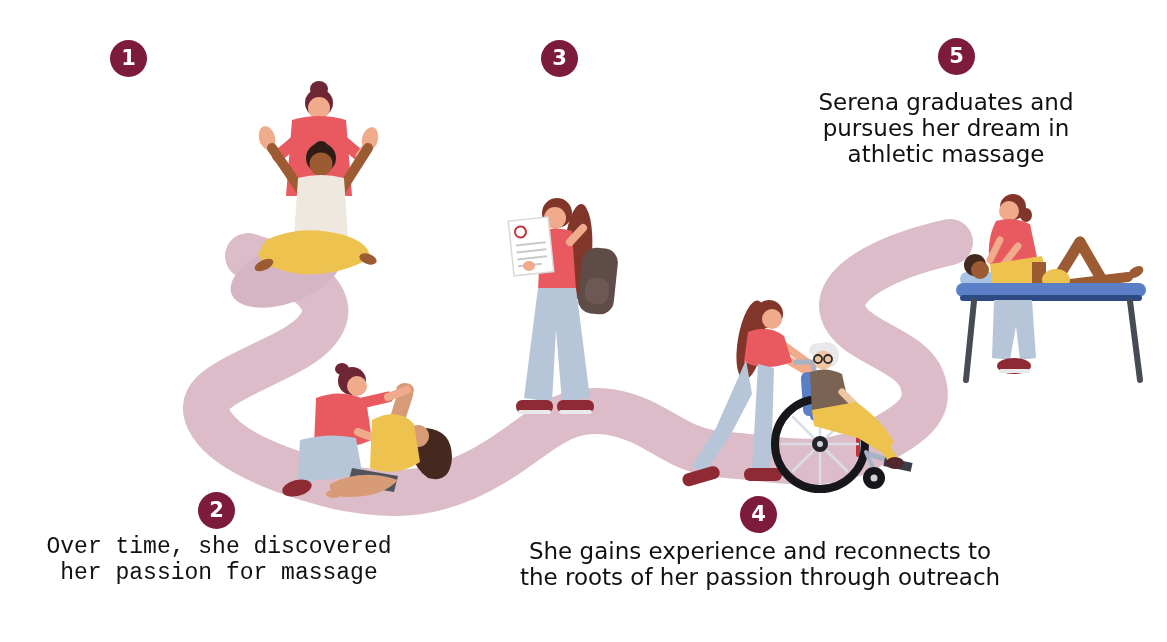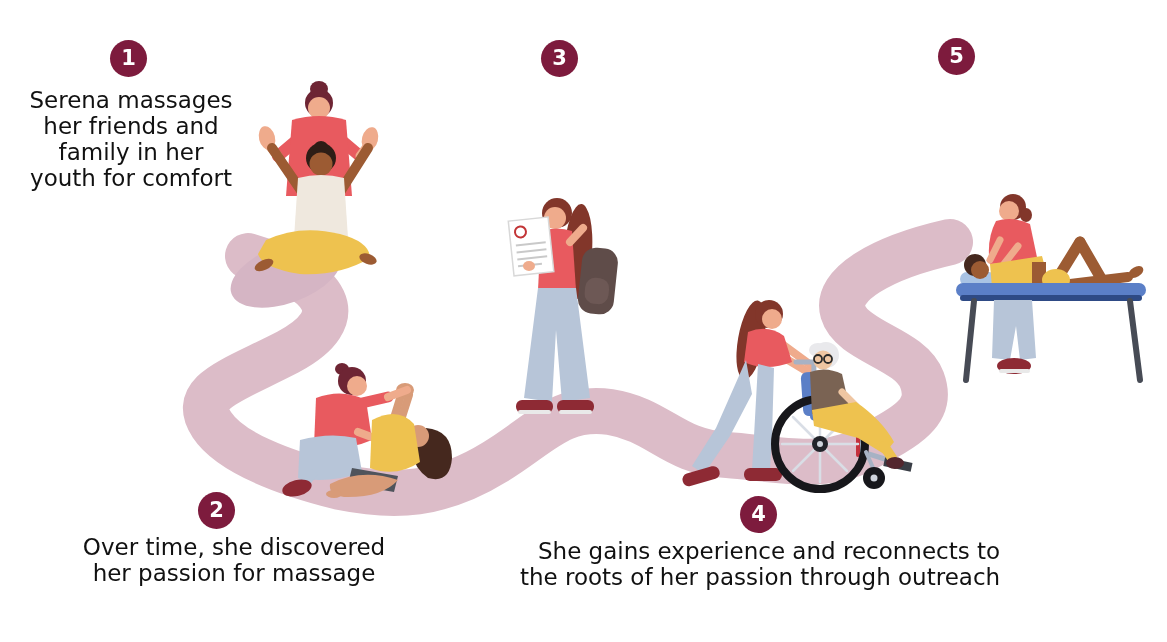--- a/index.html
+++ b/index.html
@@ -208,30 +208,29 @@
         <path class="s-leg" stroke-width="6" d="M974,301 L966,380"></path>
         <path class="s-leg" stroke-width="6" d="M1130,301 L1140,380"></path>
       </g>
       <path class="f-jeans" d="M994,300 L1032,300 L1036,358 L1020,360 L1016,326 L1010,360 L992,358 Z"></path>
       <ellipse class="f-shoe" cx="1014" cy="366" rx="17" ry="8"></ellipse>
       <rect x="999" y="369" width="31" height="4" rx="2" fill="#e9e9e9"></rect>
     </g>
   </svg>
 
   <div class="badge" style="left:110px;top:40px;">1</div>
-  <div class="caption" style="left:131px;top:87px;">Serena massages
-her friends and
-family in her
-youth for comfort</div>
 
   <div class="badge" style="left:198px;top:492px;">2</div>
-  <div class="caption" style="left:234px;top:534px;">Over time, she discovered
+  <div class="caption" style="left:219px;top:534px;font-family:Liberation Mono, monospace;">Over time, she discovered
 her passion for massage</div>
 
   <div class="badge" style="left:541px;top:40px;">3</div>
 
   <div class="badge" style="left:740px;top:496px;">4</div>
-  <div class="caption" style="left:760px;top:538px;text-align:right;">She gains experience and reconnects to
+  <div class="caption" style="left:760px;top:538px;">She gains experience and reconnects to
 the roots of her passion through outreach</div>
 
   <div class="badge" style="left:938px;top:38px;">5</div>
+  <div class="caption" style="left:946px;top:89px;">Serena graduates and
+pursues her dream in
+athletic massage</div>
 
 </div>
 
 </body></html>

